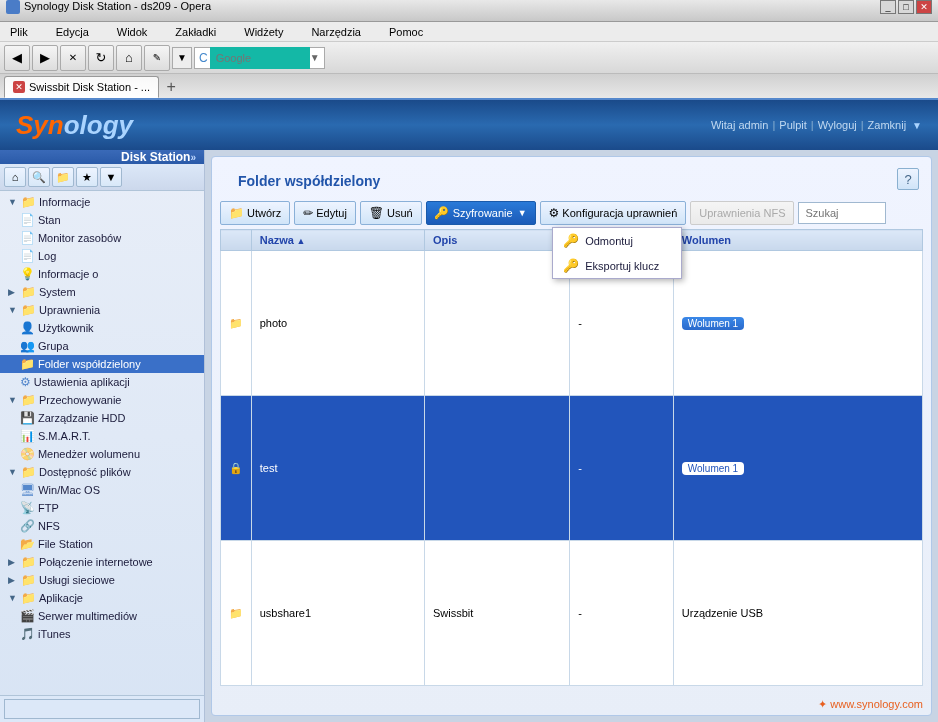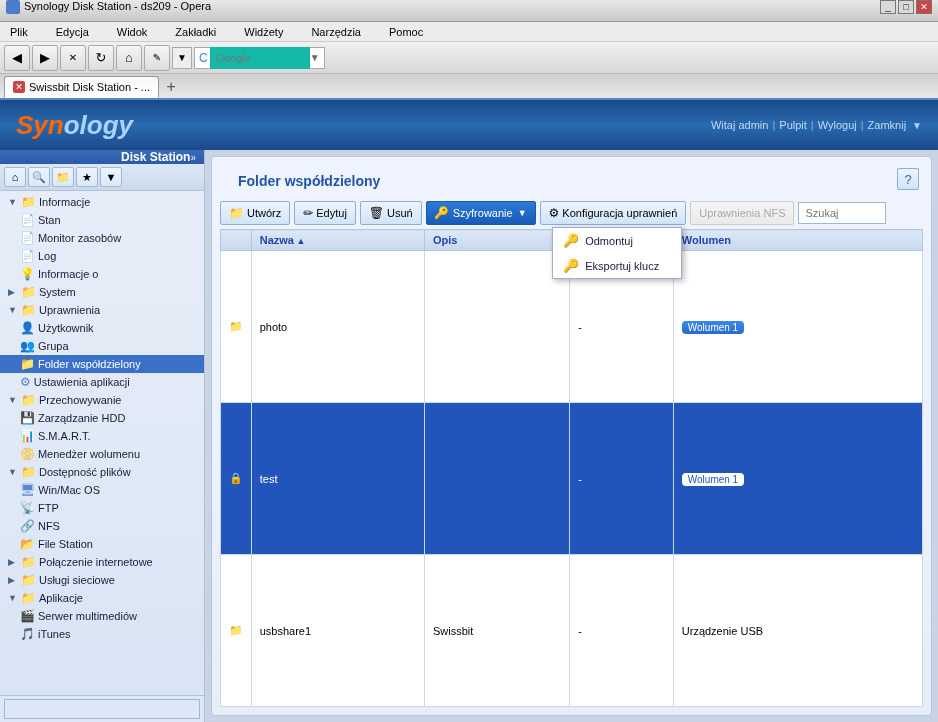--- a/index.html
+++ b/index.html
@@ -671,16 +671,20 @@
                 <span>📁</span>
               </td>
               <td>usbshare1</td>
               <td>Swissbit</td>
               <td>-</td>
               <td>Urządzenie USB</td>
             </tr>
           </tbody>
         </table>
 
+        <div class="panel-footer">
+          <span class="synology-star">✦</span>
+          <a>www.synology.com</a>
+        </div>
       </div>
     </div>
   </div>
 </div>
 
 </body></html>

